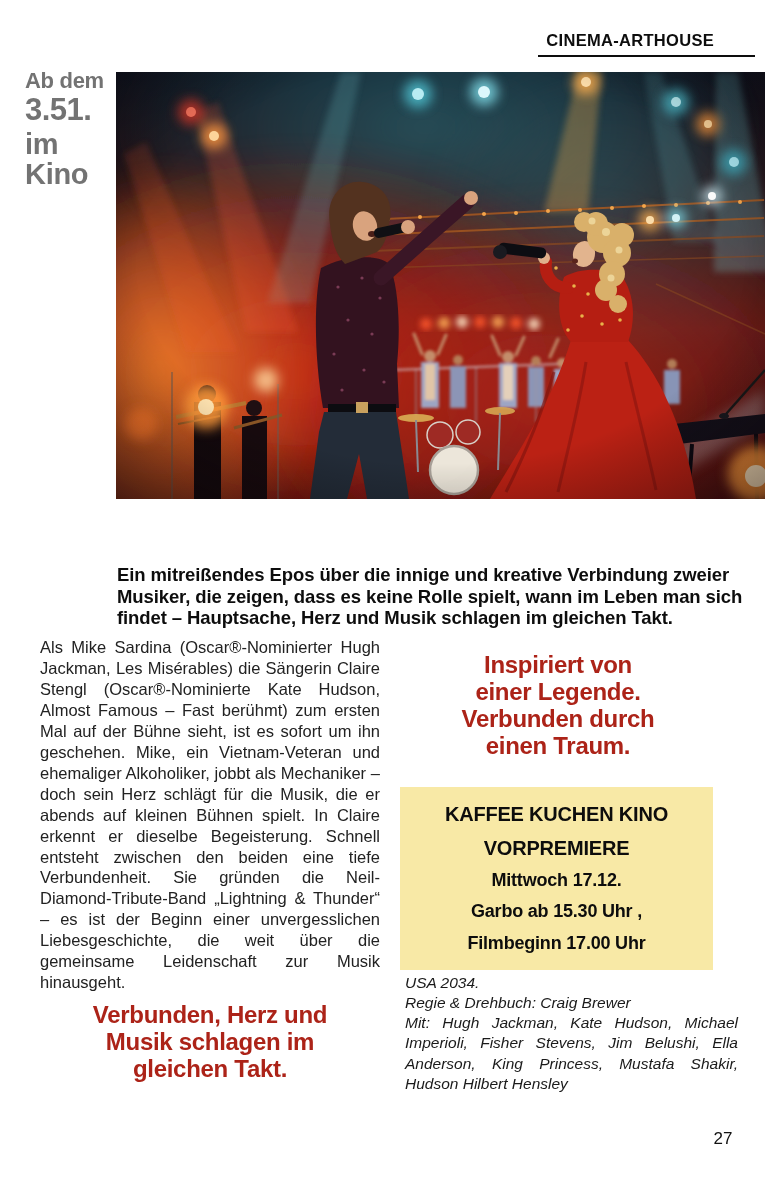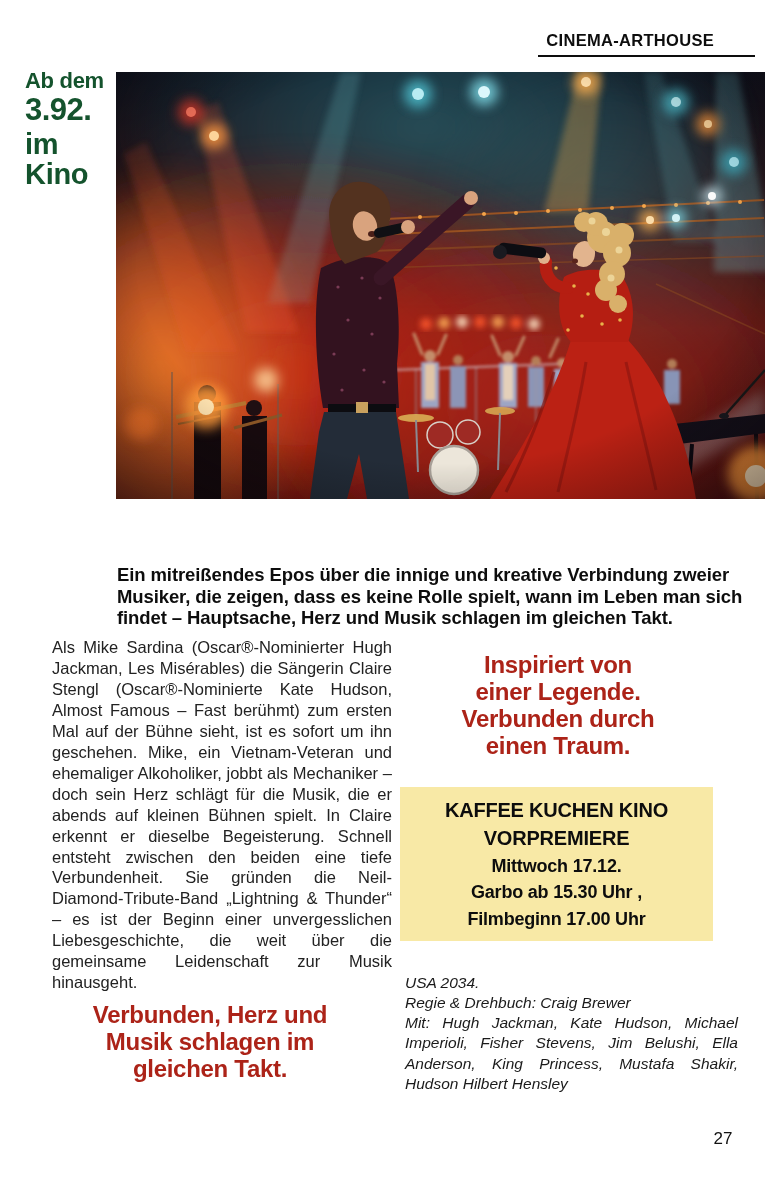--- a/index.html
+++ b/index.html
@@ -8,51 +8,51 @@
     background:#ffffff;overflow:hidden;
     font-family:"Liberation Sans",sans-serif;color:#111;
   }
   
   .brand{
     position:absolute;top:31px;left:538px;width:176px;text-align:right;
     font-size:16.5px;font-weight:bold;letter-spacing:.3px;color:#0d0d0d;
   }
   .brand-rule{position:absolute;top:55px;left:538px;width:217px;height:2px;background:#0d0d0d;}
   
-  .release{position:absolute;left:25px;top:70px;width:92px;line-height:1.02;color:#14532d;}
+  .release{position:absolute;left:25px;top:70px;width:92px;line-height:1.02;color:#737373;}
   .release .l1{font-size:22px;font-weight:bold;letter-spacing:-.3px;}
   .release .l2{font-size:31px;font-weight:bold;letter-spacing:-.5px;margin-top:2px;}
   .release .l3{font-size:29px;font-weight:bold;letter-spacing:-.3px;margin-top:4px;}
   
   .photo{position:absolute;left:116px;top:72px;width:649px;height:427px;overflow:hidden;background:#200d12;}
   .photo svg{display:block;}
   
   .title{
     position:absolute;left:113px;top:496px;width:640px;
     font-size:60px;font-weight:bold;letter-spacing:-2.5px;line-height:1;color:#0c0c0c;
     white-space:nowrap;
   }
   .intro{
     position:absolute;left:117px;top:564px;width:637px;
     font-size:18.5px;font-weight:bold;line-height:1.17;letter-spacing:-.1px;color:#0d0d0d;
   }
   
   .synopsis{
-    position:absolute;left:52px;top:637px;width:340px;
+    position:absolute;left:40px;top:637px;width:340px;
     font-size:16.5px;line-height:1.27;text-align:justify;color:#222;
   }
   .quote{
     color:var(--accent,#ac2318);font-weight:bold;text-align:center;
     font-size:24px;line-height:1.12;letter-spacing:-.3px;white-space:pre-line;
   }
   .quote-left{position:absolute;left:48px;top:1002px;width:324px;}
   .quote-right{position:absolute;left:437px;top:652px;width:242px;}
   
   .promo{
-    position:absolute;left:400px;top:787px;width:313px;height:154px;
+    position:absolute;left:400px;top:787px;width:313px;height:183px;
     background:var(--promo,#f8e9a6);
     display:flex;flex-direction:column;justify-content:space-evenly;align-items:center;
     text-align:center;padding:6px 5px;box-sizing:border-box;color:#0d0d0d;
   }
   .promo .big{font-size:20px;font-weight:bold;letter-spacing:-.2px;}
   .promo .small{font-size:18px;font-weight:bold;letter-spacing:-.2px;}
   
   .credits{
     position:absolute;left:405px;top:973px;width:333px;
     font-size:15.5px;font-style:italic;line-height:1.3;color:#1a1a1a;
@@ -64,21 +64,21 @@
 </head>
 <body>
 
 <div class="page">
 
   <div class="brand">CINEMA-ARTHOUSE</div>
   <div class="brand-rule"></div>
 
   <div class="release">
     <div class="l1">Ab dem</div>
-    <div class="l2">3.92.</div>
+    <div class="l2">3.51.</div>
     <div class="l3">im Kino</div>
   </div>
 
   <div class="photo">
     <svg width="649" height="427" viewBox="0 0 649 427" xmlns="http://www.w3.org/2000/svg">
       <defs>
         <radialGradient id="rTeal">
             <stop offset="0" stop-color="#2f7c88"></stop>
             <stop offset="1" stop-color="#2f7c88" stop-opacity="0"></stop>
           </radialGradient>

